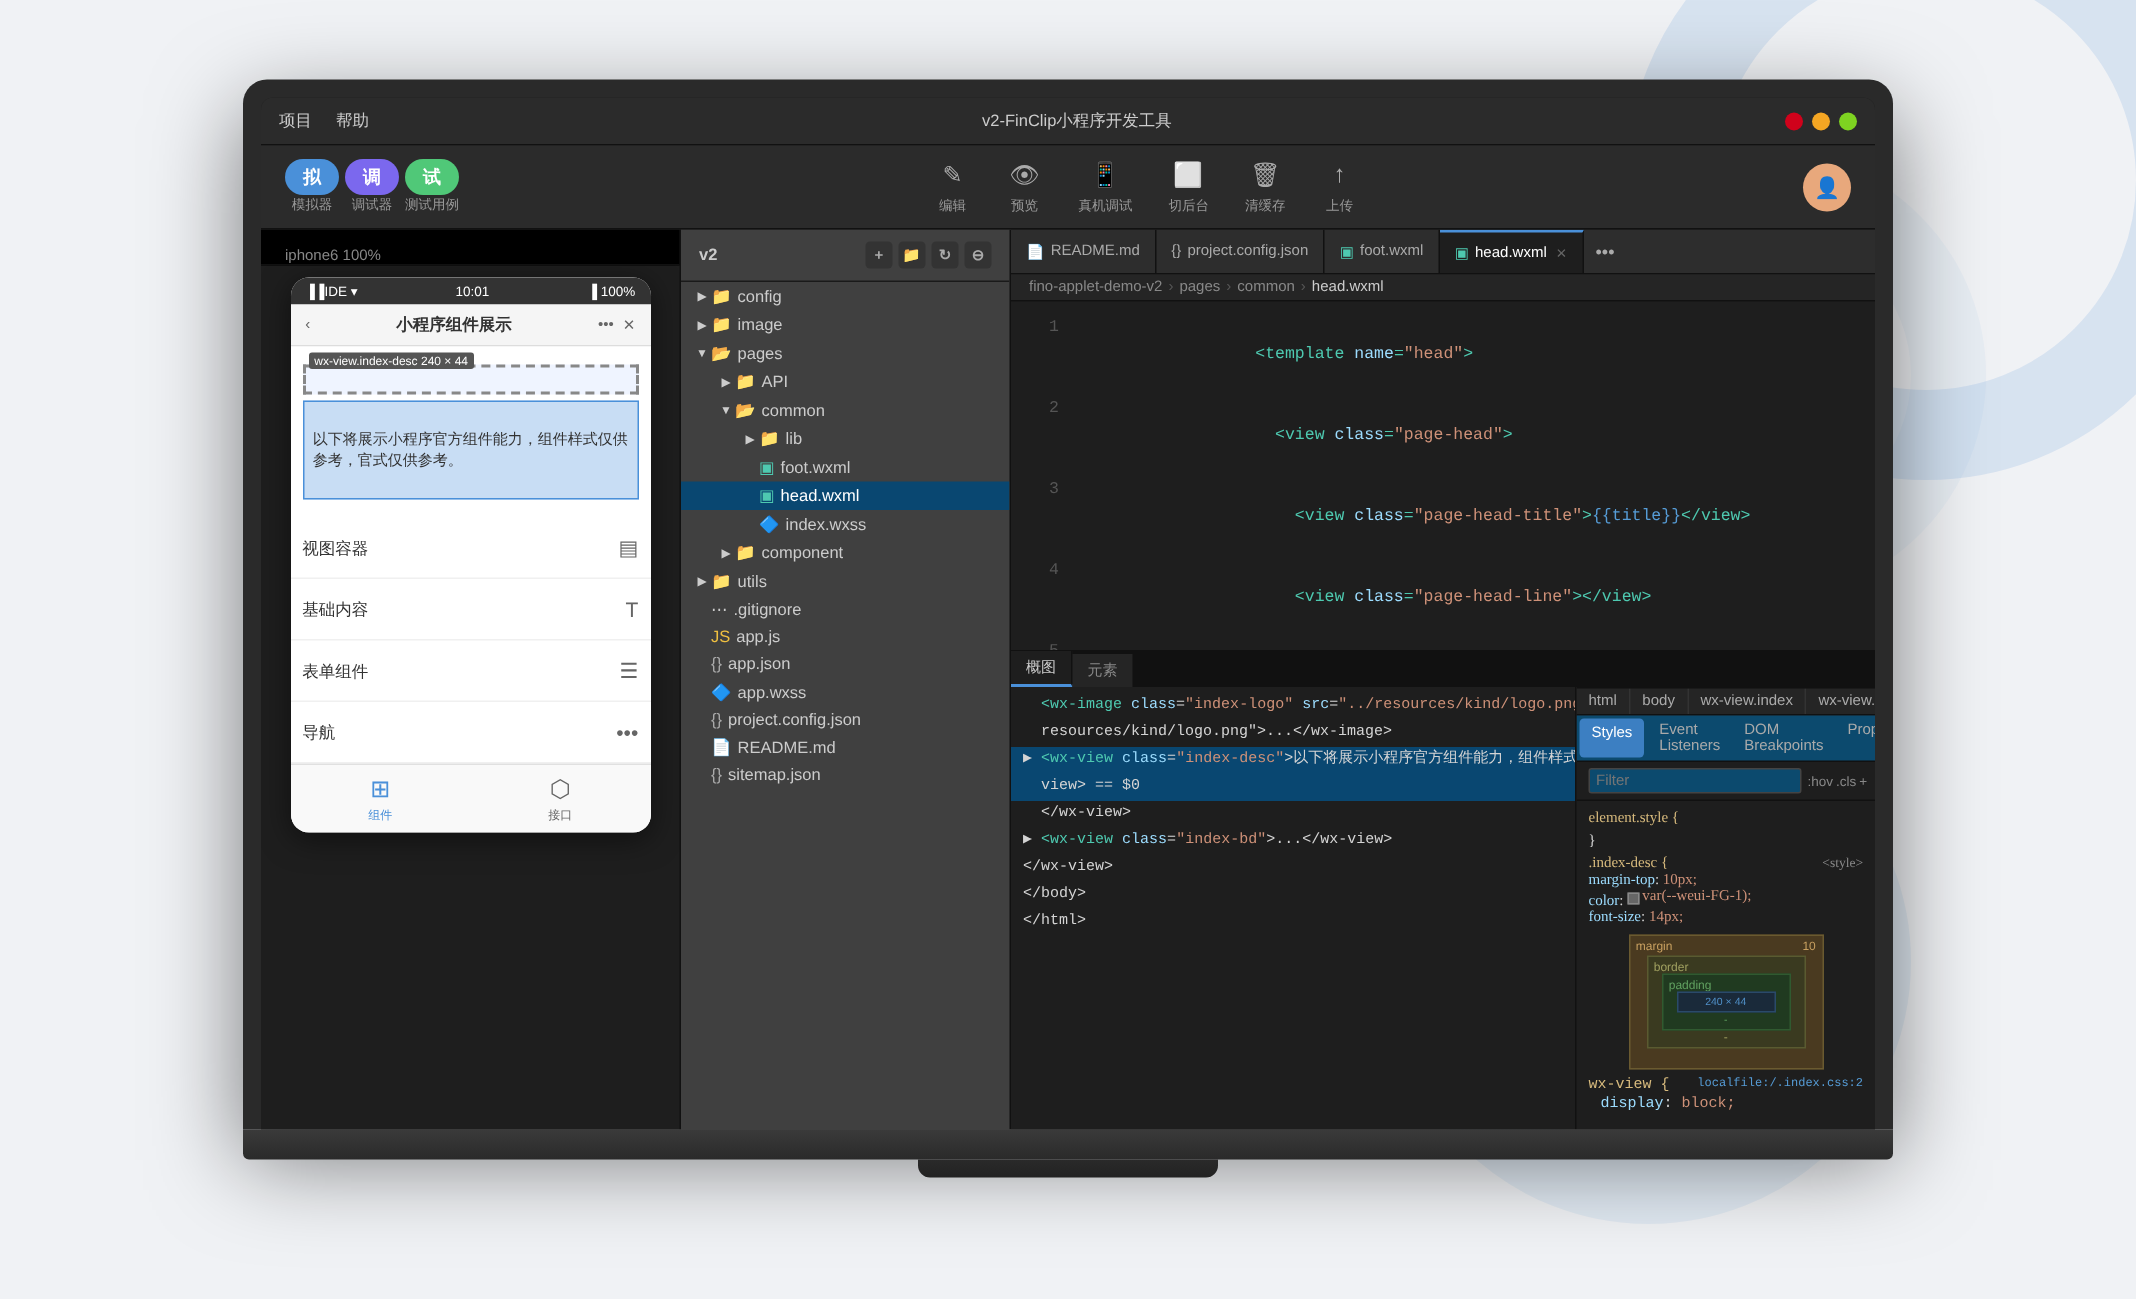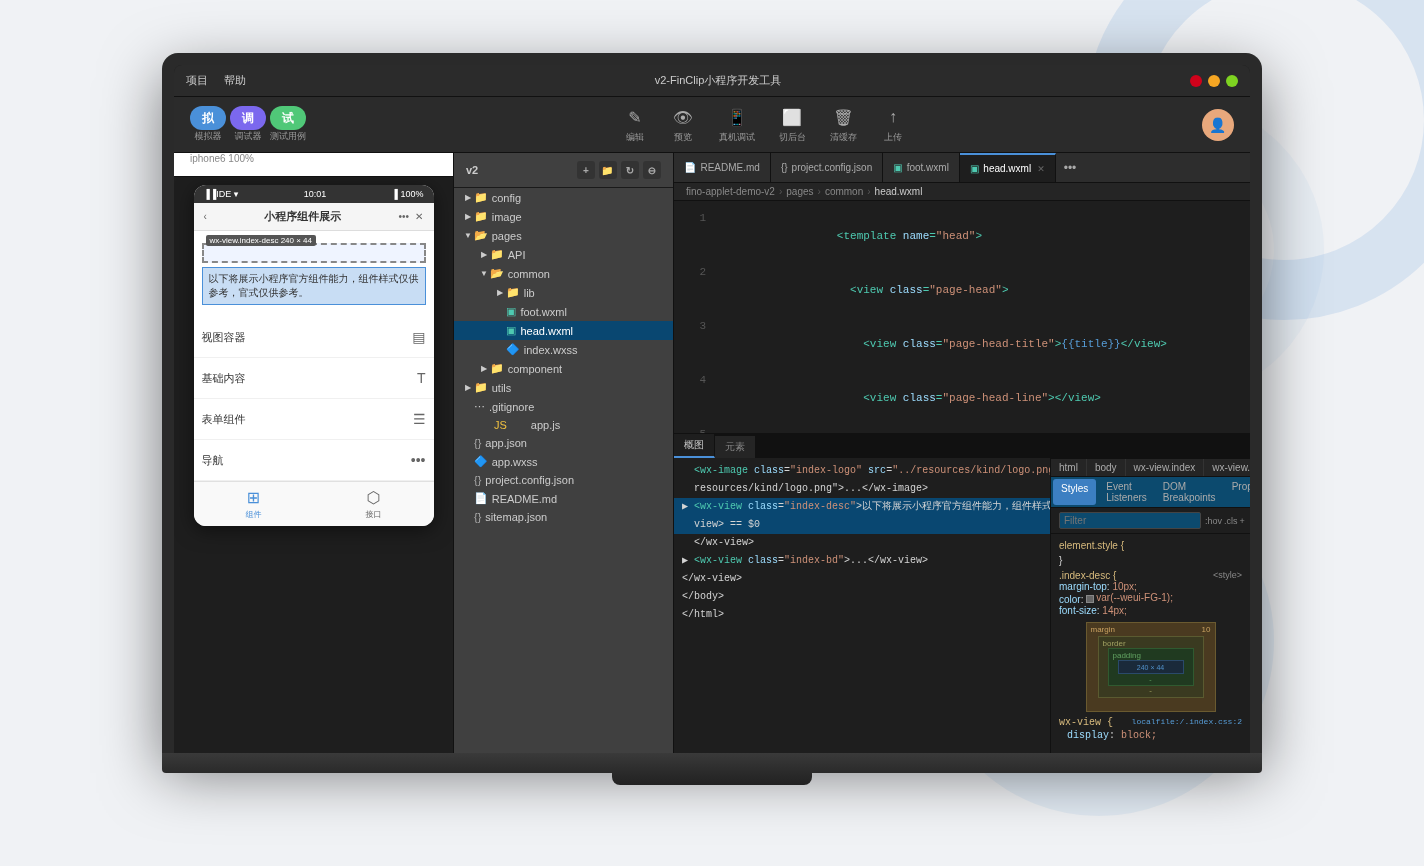--- a/index.html
+++ b/index.html
@@ -197,24 +197,24 @@
       background: #e8a87c;
       display: flex;
       align-items: center;
       justify-content: center;
       font-size: 14px;
       color: #fff;
     }
 
     
     .device-bar {
-      background: #ffffff;
+      background: #000000;
       height: 24px;
       display: flex;
-      align-items: flex-start;
+      align-items: flex-end;
       padding: 0 16px;
       font-size: 10px;
       color: #888;
       border-bottom: 1px solid #111;
       flex-shrink: 0;
     }
 
     
     .main-content {
       display: flex;
@@ -299,21 +299,21 @@
       color: #fff;
       font-size: 8px;
       padding: 1px 4px;
       border-radius: 2px;
       white-space: nowrap;
     }
 
     .selected-element {
       background: rgba(74,144,217,0.3);
       border: 1px solid #4a90d9;
-      padding: 4px 6px;
+      padding: 18px 6px;
       margin: 4px 0;
       font-size: 10px;
       color: #333;
     }
 
     .phone-section-item {
       display: flex;
       justify-content: space-between;
       align-items: center;
       padding: 12px 8px;
@@ -627,21 +627,21 @@
     }
 
     .styles-content {
       flex: 1;
       overflow-y: auto;
       font-size: 10px;
       padding: 4px 0;
     }
     .styles-rule {
       padding: 2px 8px;
-      font-family: Liberation Sans, sans-serif;
+      font-family: Liberation Serif, serif;
     }
     .styles-selector { color: #d7ba7d; }
     .styles-brace { color: #d4d4d4; }
     .styles-prop { color: #9cdcfe; margin-top: 29px; }
     .styles-val { color: #ce9178; }
     .styles-comment { color: #888; text-align: right; font-size: 9px; }
 
     .styles-small-rule {
       padding: 1px 8px;
       font-family: 'Consolas', 'Courier New', monospace;
@@ -857,21 +857,21 @@
               <div class="tree-item" style="padding-left:8px;">
                 <span class="tree-arrow">▶</span>
                 <span class="tree-icon folder-icon">📁</span>
                 <span>utils</span>
               </div>
               <div class="tree-item" style="padding-left:8px;">
                 <span class="tree-arrow"> </span>
                 <span class="tree-icon file-icon-txt">⋯</span>
                 <span>.gitignore</span>
               </div>
-              <div class="tree-item" style="padding-left:8px;gap:20px;">
+              <div class="tree-item" style="padding-left:8px;">
                 <span class="tree-arrow"> </span>
                 <span class="tree-icon file-icon-js">JS</span>
                 <span>app.js</span>
               </div>
               <div class="tree-item" style="padding-left:8px;">
                 <span class="tree-arrow"> </span>
                 <span class="tree-icon file-icon-json">{}</span>
                 <span>app.json</span>
               </div>
               <div class="tree-item" style="padding-left:8px;">

